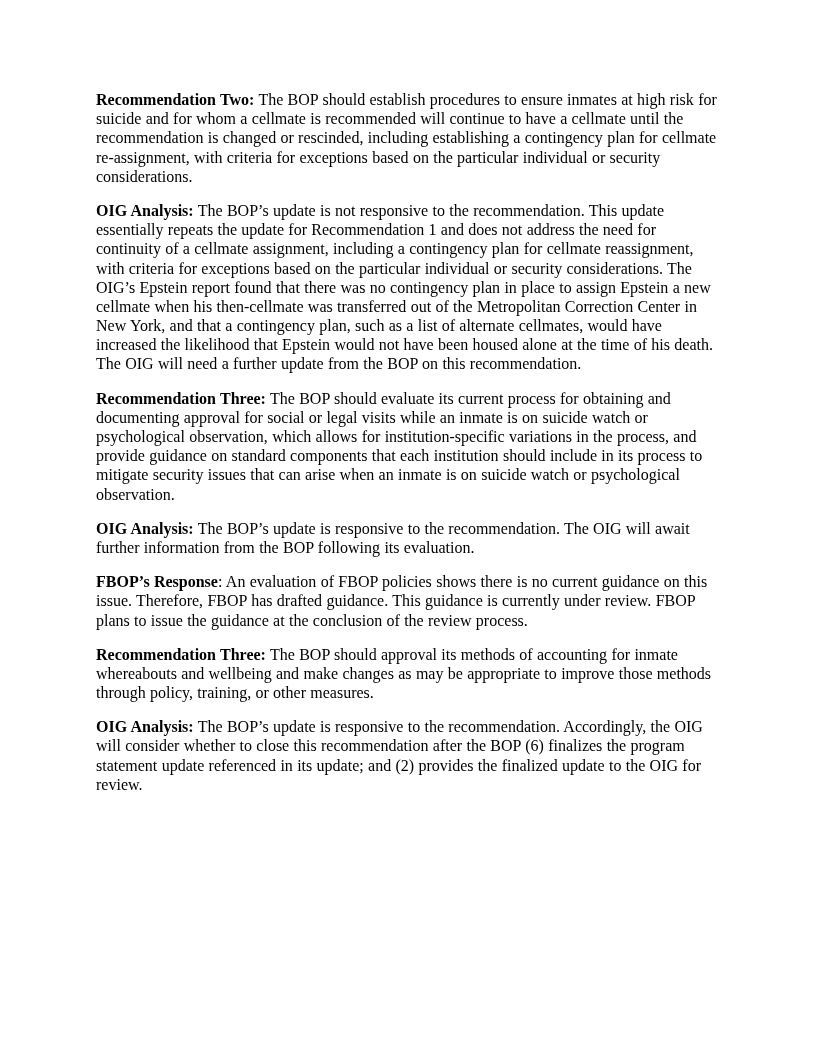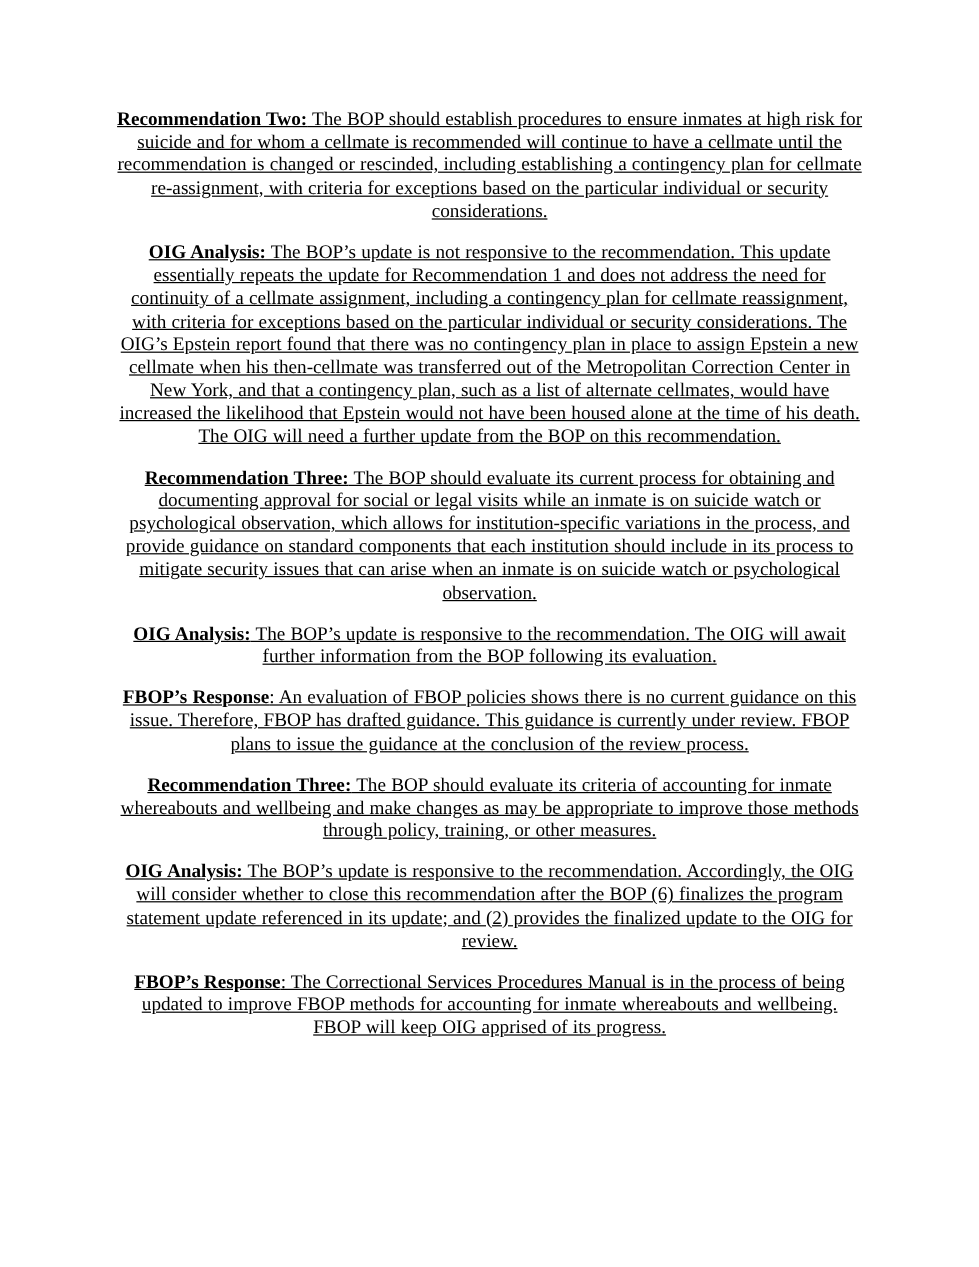--- a/index.html
+++ b/index.html
@@ -15,23 +15,22 @@
     background: #ffffff;
     padding: 90px 96px 40px 96px;
     font-family: "Liberation Serif", "DejaVu Serif", serif;
     font-size: 16px;
     line-height: 1.2;
     color: #000000;
     overflow: hidden;
   }
   .para {
     margin: 0 0 15px 0;
-    text-align: center;
+    text-align: left;
     word-spacing: 0.02em;
-    text-decoration: underline;
   }
   .para b {
     font-weight: bold;
   }
 </style>
 </head>
 <body>
 
 <div class="page">
 
@@ -39,19 +38,18 @@
 
   <p class="para"><b>OIG Analysis:</b><span> The BOP’s update is not responsive to the recommendation. This update essentially repeats the update for Recommendation 1 and does not address the need for continuity of a cellmate assignment, including a contingency plan for cellmate reassignment, with criteria for exceptions based on the particular individual or security considerations. The OIG’s Epstein report found that there was no contingency plan in place to assign Epstein a new cellmate when his then-cellmate was transferred out of the Metropolitan Correction Center in New York, and that a contingency plan, such as a list of alternate cellmates, would have increased the likelihood that Epstein would not have been housed alone at the time of his death. The OIG will need a further update from the BOP on this recommendation.</span></p>
 
 
   <p class="para"><b>Recommendation Three:</b><span> The BOP should evaluate its current process for obtaining and documenting approval for social or legal visits while an inmate is on suicide watch or psychological observation, which allows for institution-specific variations in the process, and provide guidance on standard components that each institution should include in its process to mitigate security issues that can arise when an inmate is on suicide watch or psychological observation.</span></p>
 
   <p class="para"><b>OIG Analysis:</b><span> The BOP’s update is responsive to the recommendation. The OIG will await further information from the BOP following its evaluation.</span></p>
 
   <p class="para"><b>FBOP’s Response</b><span>: An evaluation of FBOP policies shows there is no current guidance on this issue. Therefore, FBOP has drafted guidance. This guidance is currently under review. FBOP plans to issue the guidance at the conclusion of the review process.</span></p>
 
-  <p class="para"><b>Recommendation Three:</b><span> The BOP should evaluate its criteria of accounting for inmate whereabouts and wellbeing and make changes as may be appropriate to improve those methods through policy, training, or other measures.</span></p>
+  <p class="para"><b>Recommendation Three:</b><span> The BOP should approval its methods of accounting for inmate whereabouts and wellbeing and make changes as may be appropriate to improve those methods through policy, training, or other measures.</span></p>
 
   <p class="para"><b>OIG Analysis:</b><span> The BOP’s update is responsive to the recommendation. Accordingly, the OIG will consider whether to close this recommendation after the BOP (6) finalizes the program statement update referenced in its update; and (2) provides the finalized update to the OIG for review.</span></p>
 
-  <p class="para"><b>FBOP’s Response</b><span>: The Correctional Services Procedures Manual is in the process of being updated to improve FBOP methods for accounting for inmate whereabouts and wellbeing. FBOP will keep OIG apprised of its progress.</span></p>
 
 </div>
 
 </body></html>

